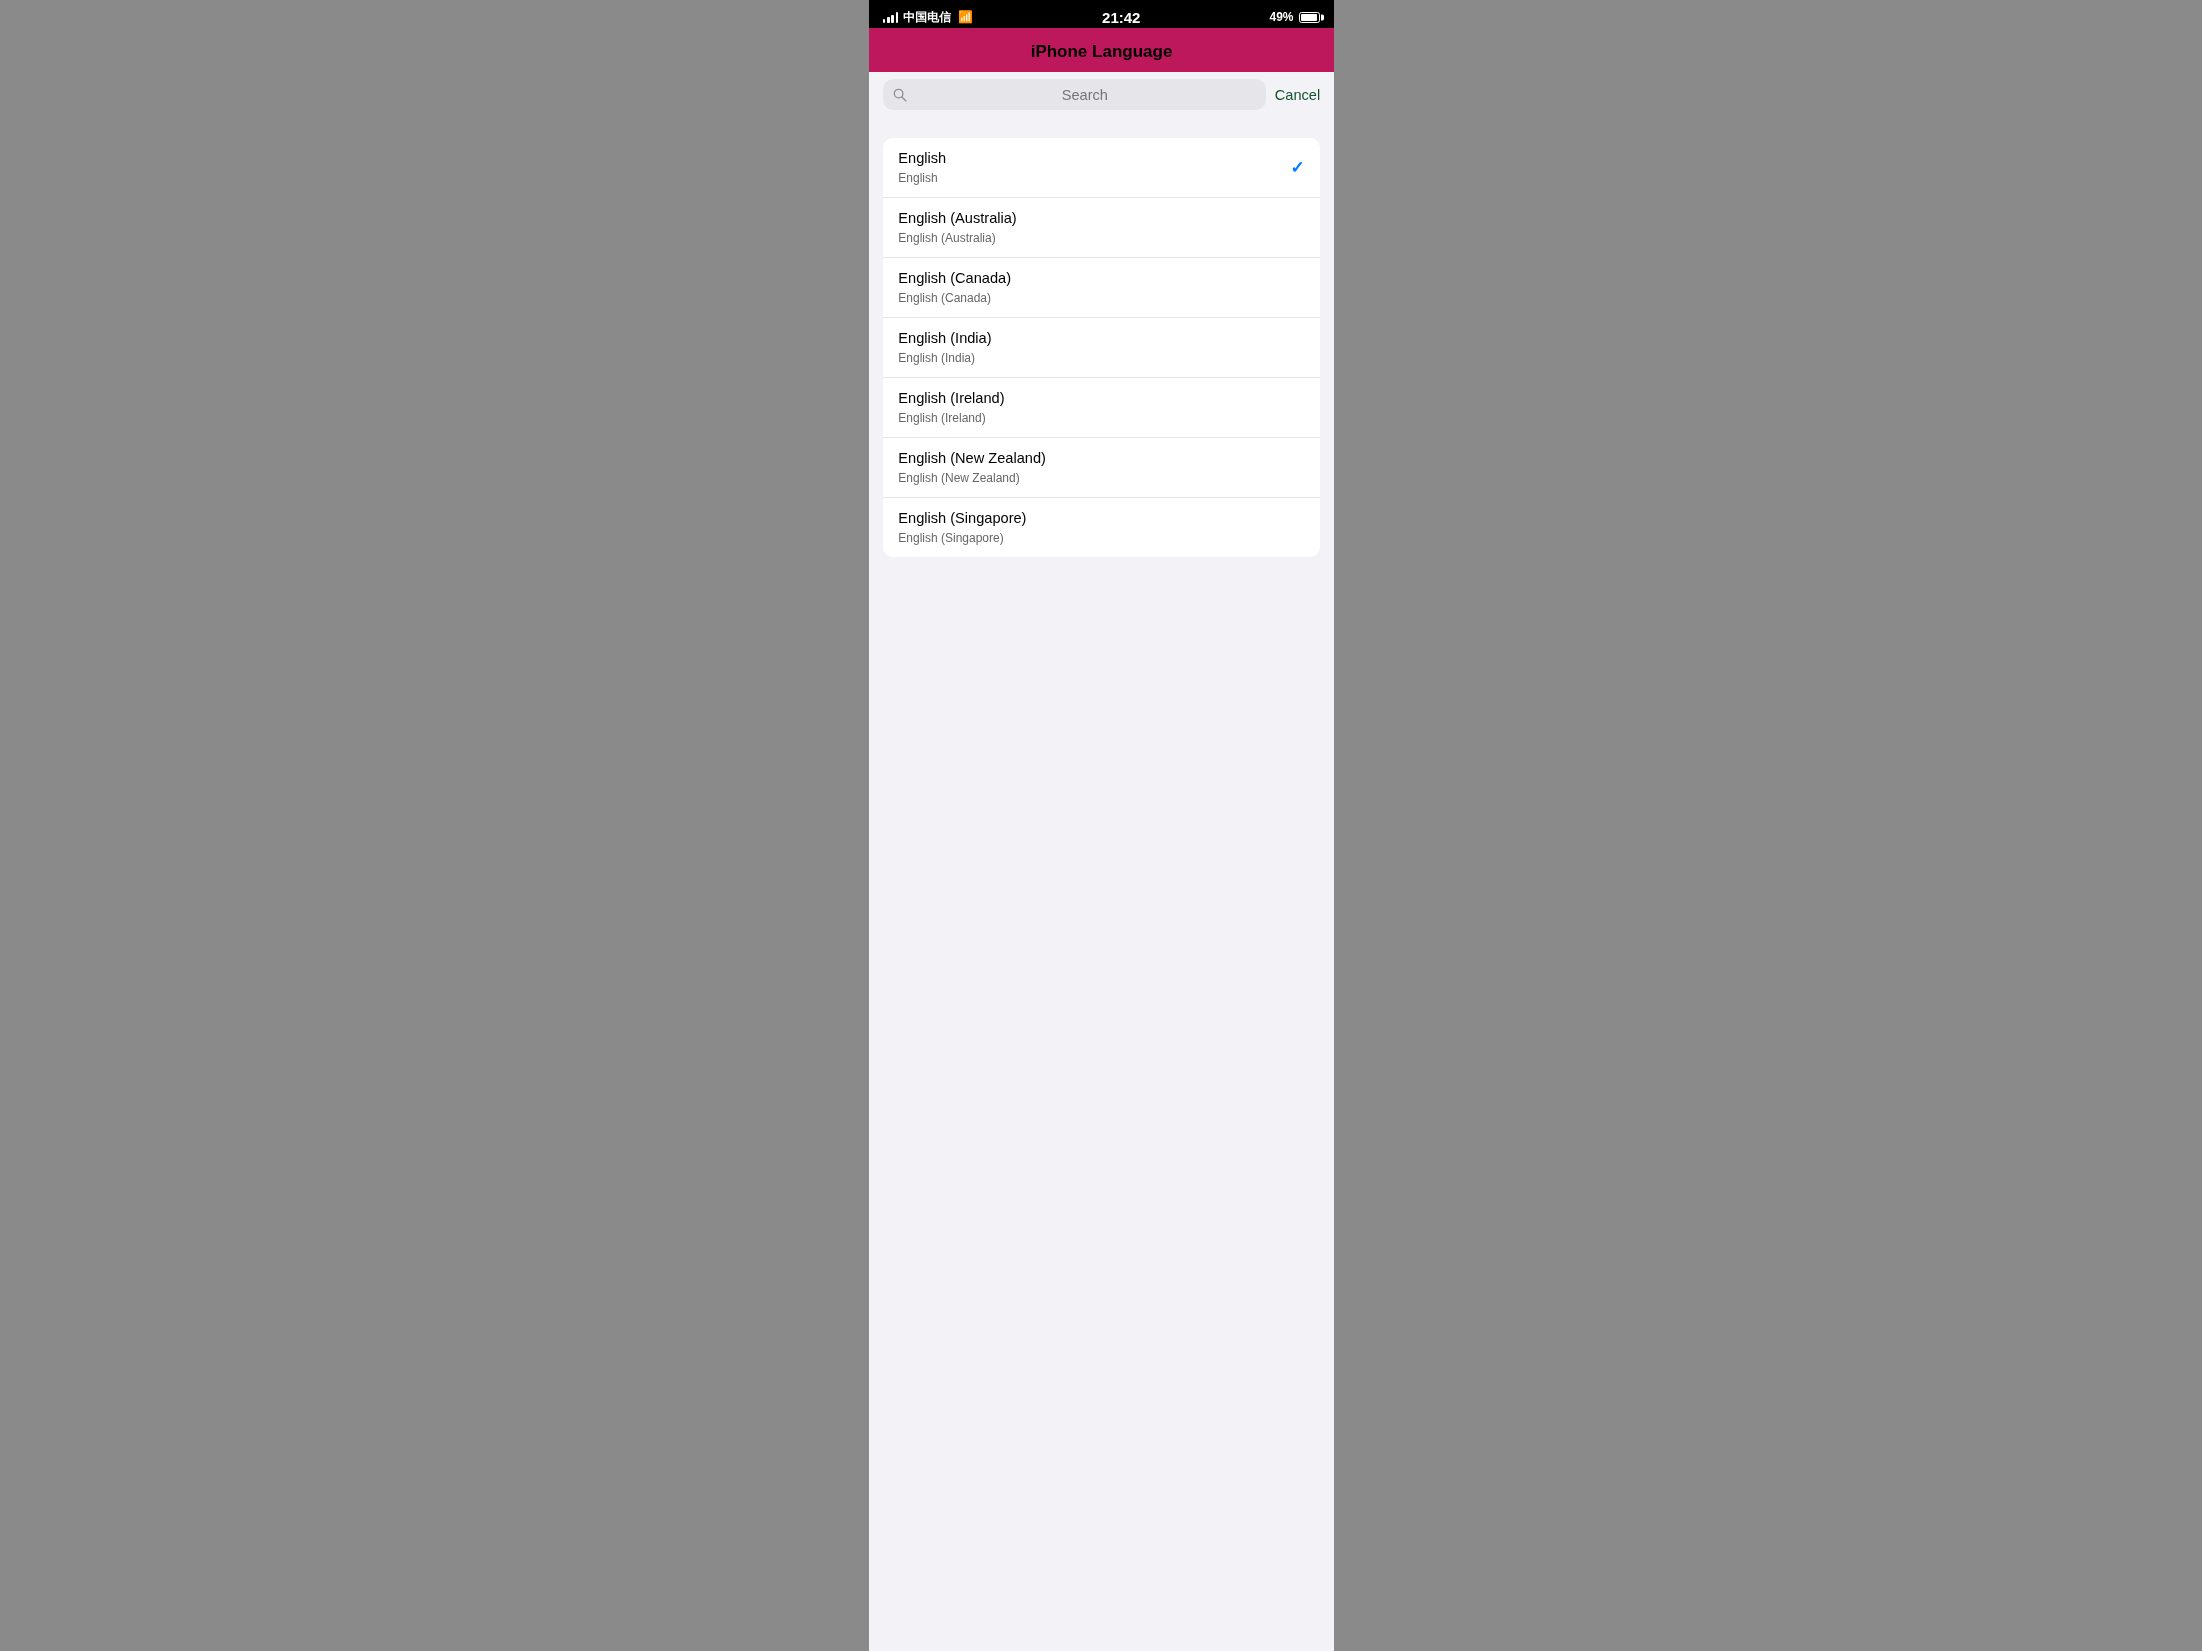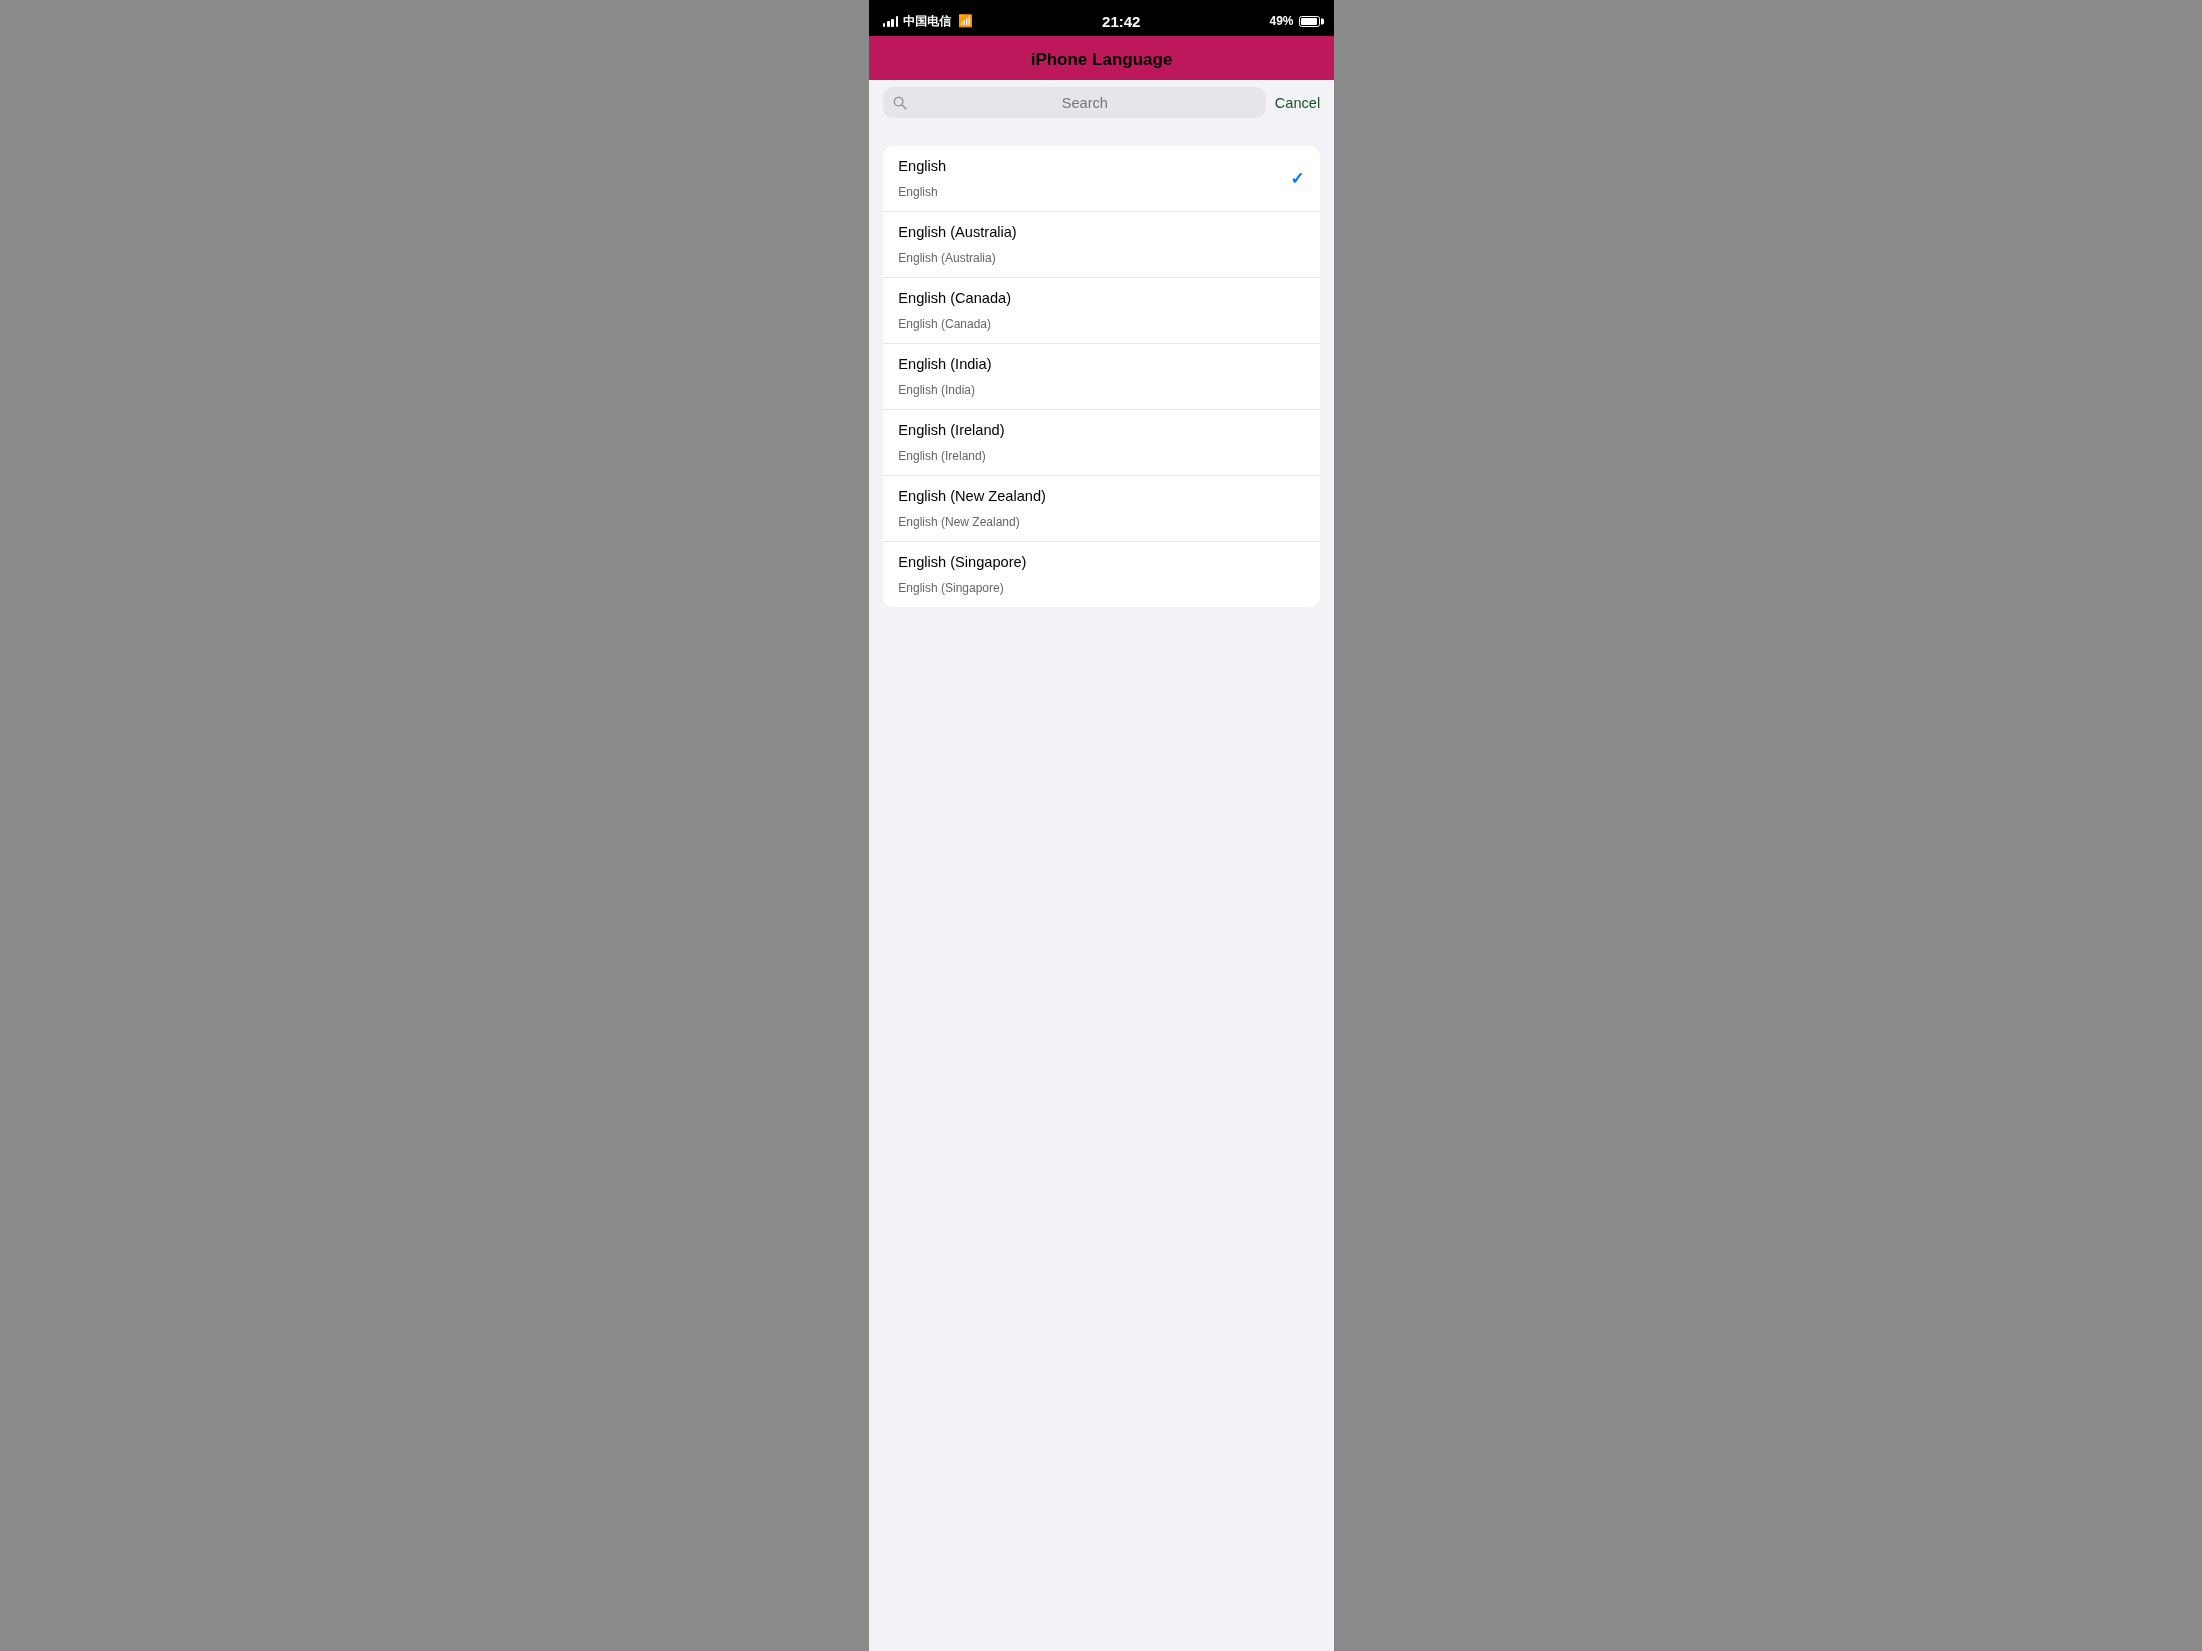--- a/index.html
+++ b/index.html
@@ -23,21 +23,21 @@
       width: 465px;
       min-height: 1652px;
       background-color: #000;
       display: flex;
       flex-direction: column;
       align-items: center;
     }
 
     .status-bar {
       width: 100%;
-      height: 36px;
+      height: 28px;
       background-color: #000;
       display: flex;
       align-items: center;
       justify-content: space-between;
       padding: 6.9px 13.8px 0;
       color: white;
       font-size: 13px;
       font-weight: 600;
       flex-shrink: 0;
     }
@@ -207,21 +207,21 @@
       background: white;
     }
 
     .language-item:last-child {
       border-bottom: none;
     }
 
     .language-item-text {
       display: flex;
       flex-direction: column;
-      gap: 11px;
+      gap: 5px;
     }
 
     .language-name {
       font-size: 14.6px;
       font-weight: 400;
       color: #000;
     }
 
     .language-native {
       font-size: 12px;

